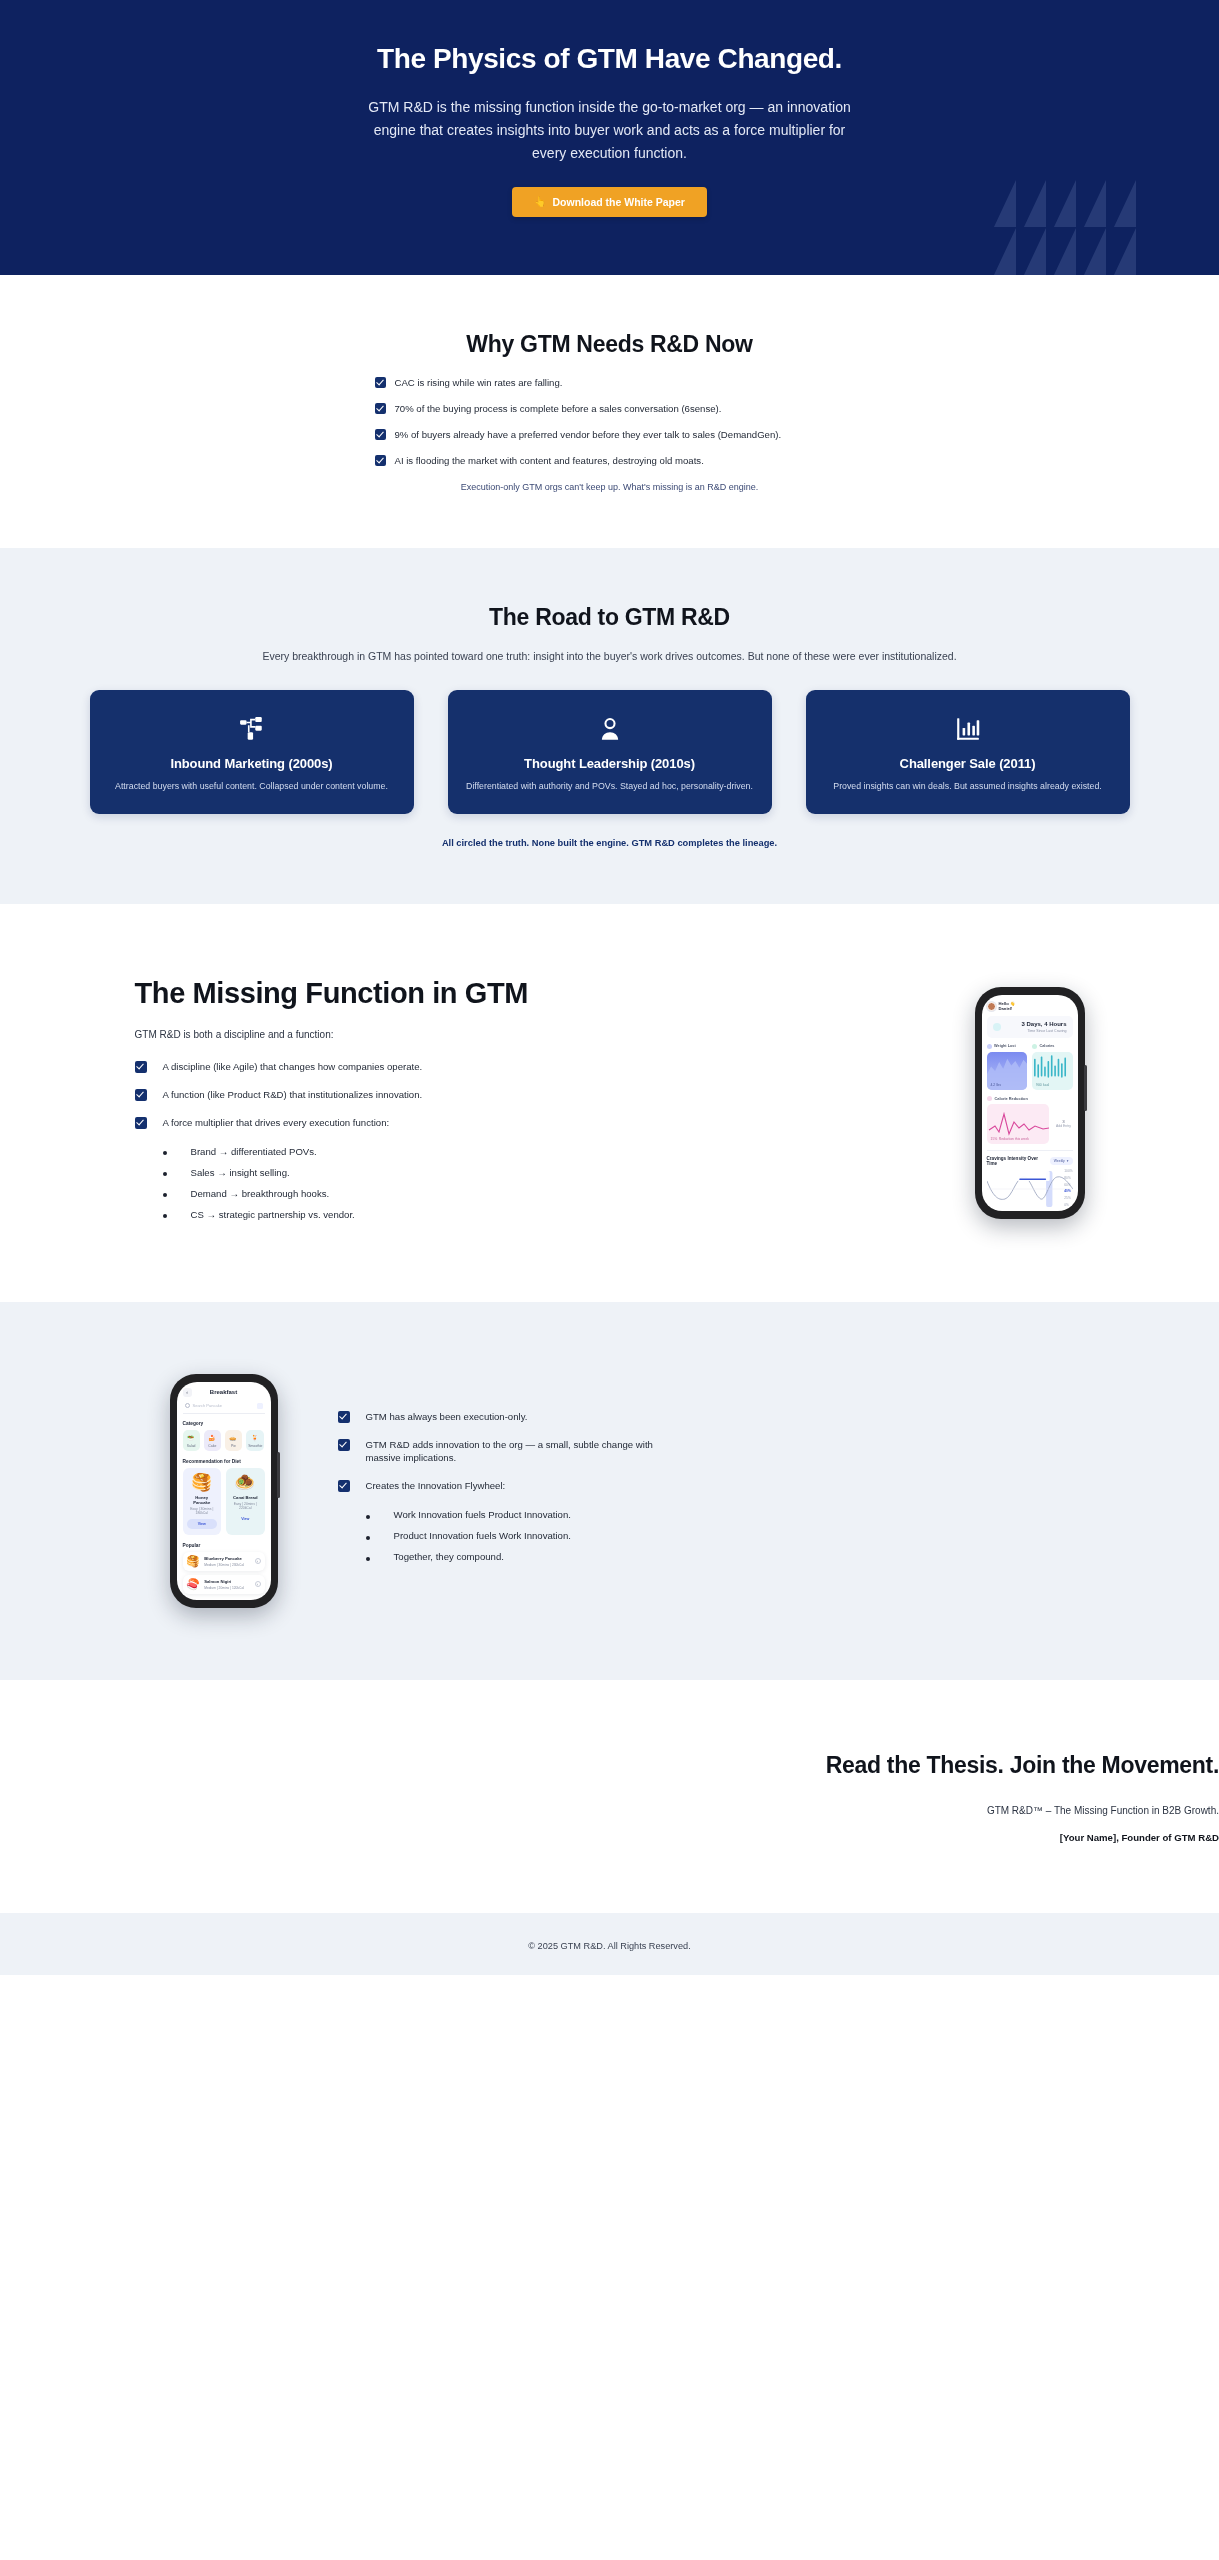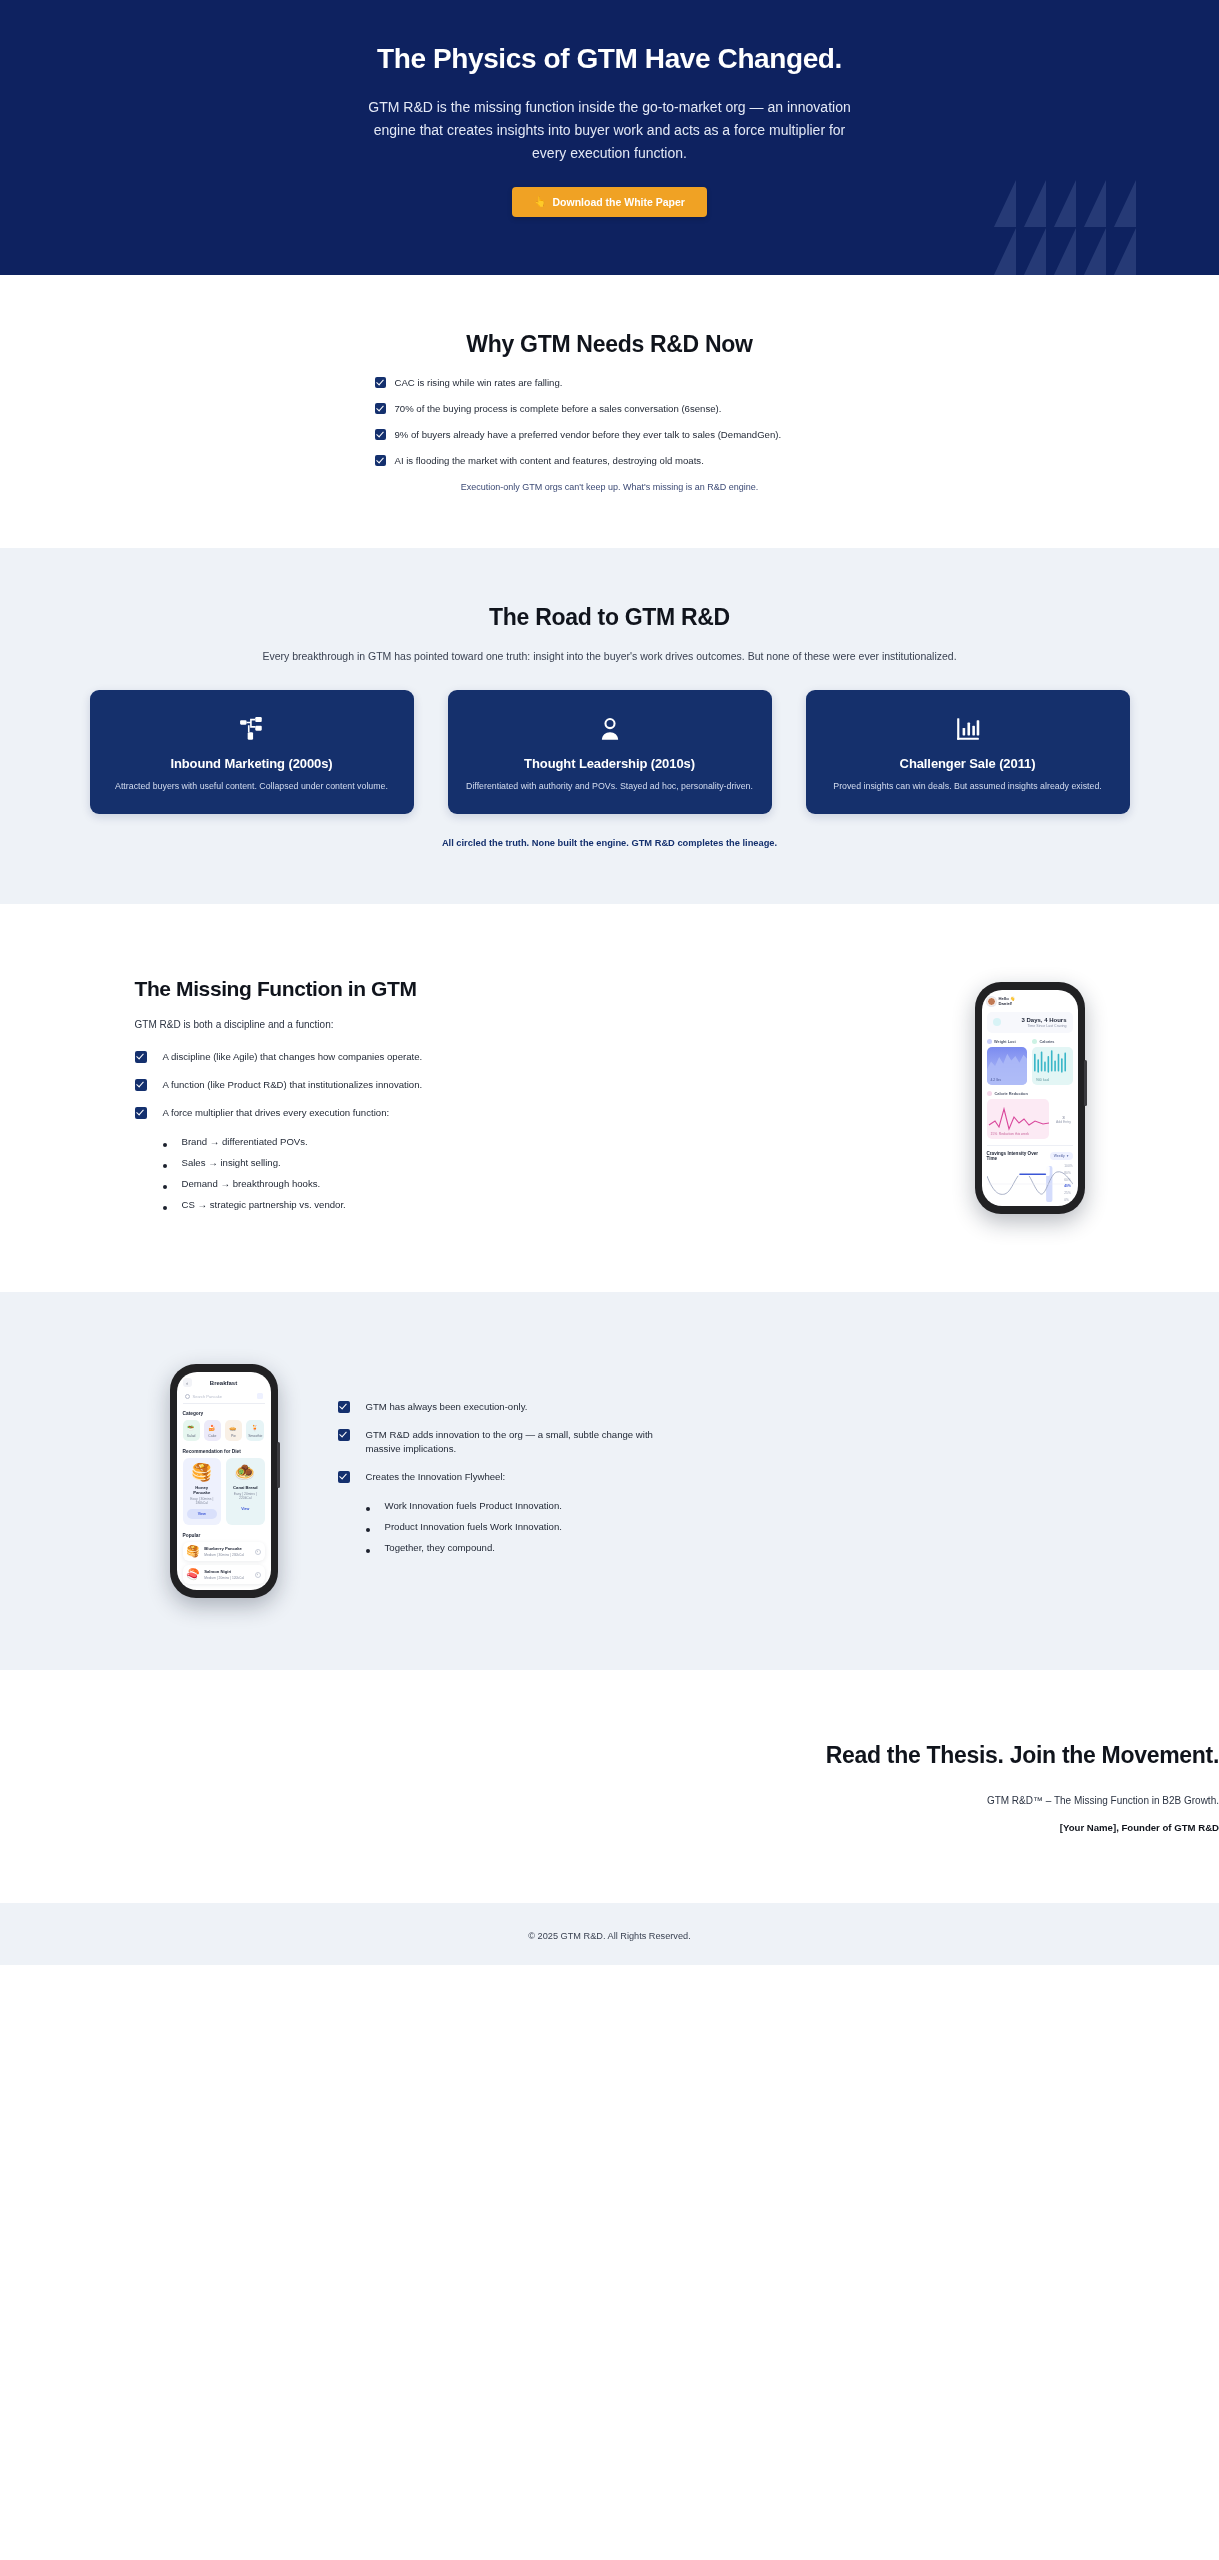--- a/index.html
+++ b/index.html
@@ -138,33 +138,33 @@
     font-weight: 700;
     color: #14306e;
     margin-top: 24px;
   }
 
   
   .split { display: flex; align-items: center; gap: 40px; }
   .split-copy { flex: 1 1 0; }
   .split-art  { flex: 0 0 auto; }
   .h3 {
-    font-size: 21px;
+    font-size: 29px;
     font-weight: 700;
     color: #10141c;
     letter-spacing: -0.4px;
     line-height: 1.22;
     margin-bottom: 18px;
   }
   .intro-line { font-size: 10px; color: #2b3342; margin-bottom: 20px; }
   .split .check-list { width: auto; margin: 0; }
   .split .check-row { gap: 16px; margin-bottom: 14px; }
   .split .cbx { width: 12px; height: 12px; }
   .sub-bullets { margin-top: 16px; padding-left: 28px; }
-  .bullet-row { display: flex; align-items: flex-end; gap: 15px; margin-bottom: 10px; }
+  .bullet-row { display: flex; align-items: center; gap: 24px; margin-bottom: 10px; }
   .dot { flex: 0 0 auto; width: 4px; height: 4px; border-radius: 50%; background: #1c222e; margin-top: 4px; }
   .bullet-txt { font-size: 9.6px; color: #242b38; }
 
   
   .phone {
     background: #212123;
     border-radius: 26px;
     padding: 8px 7px;
     box-shadow: 0 8px 22px rgba(18,25,45,0.30);
     position: relative;

